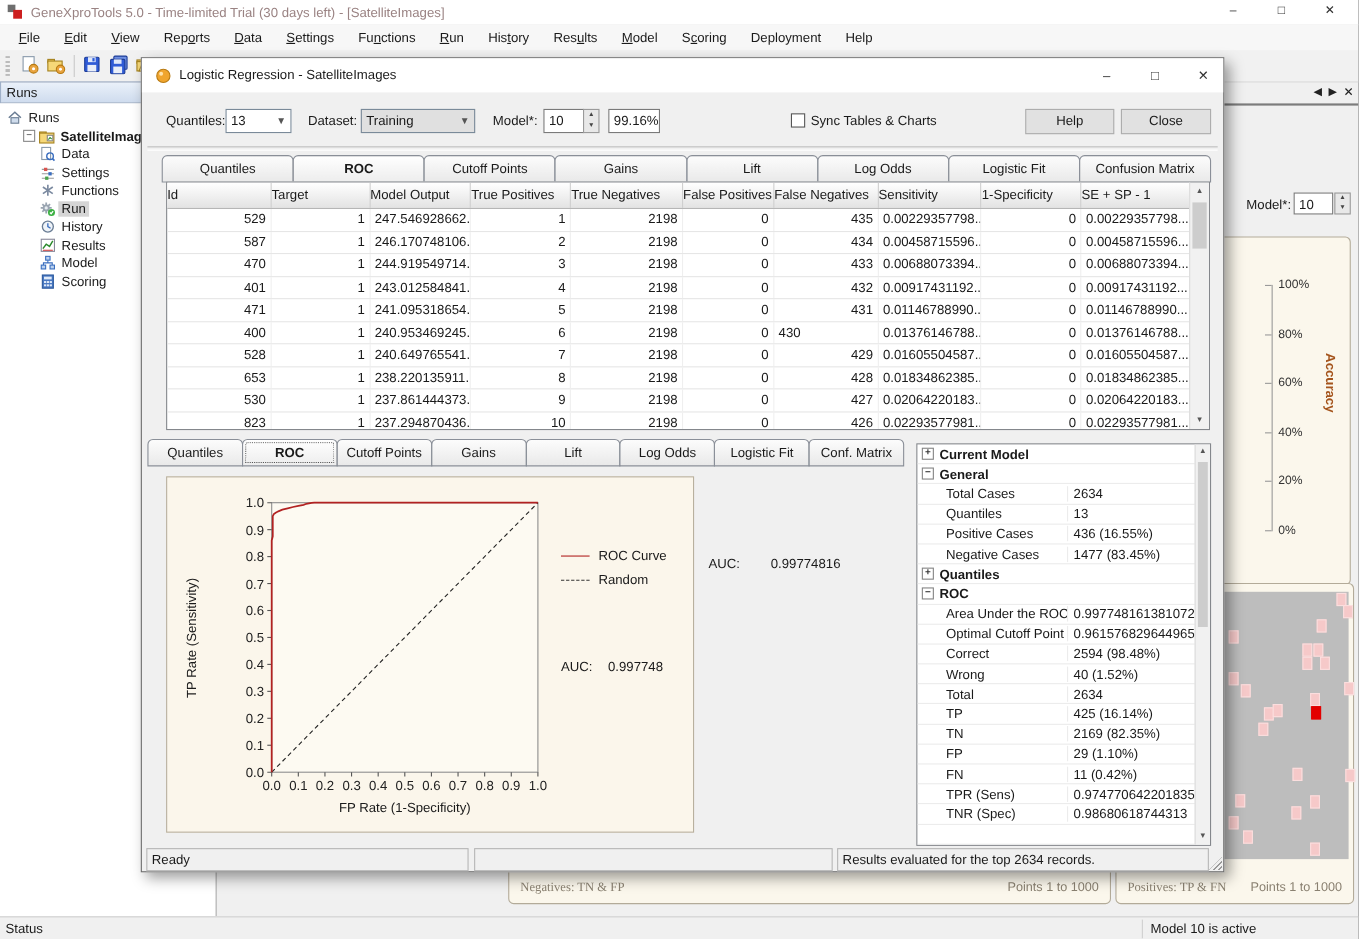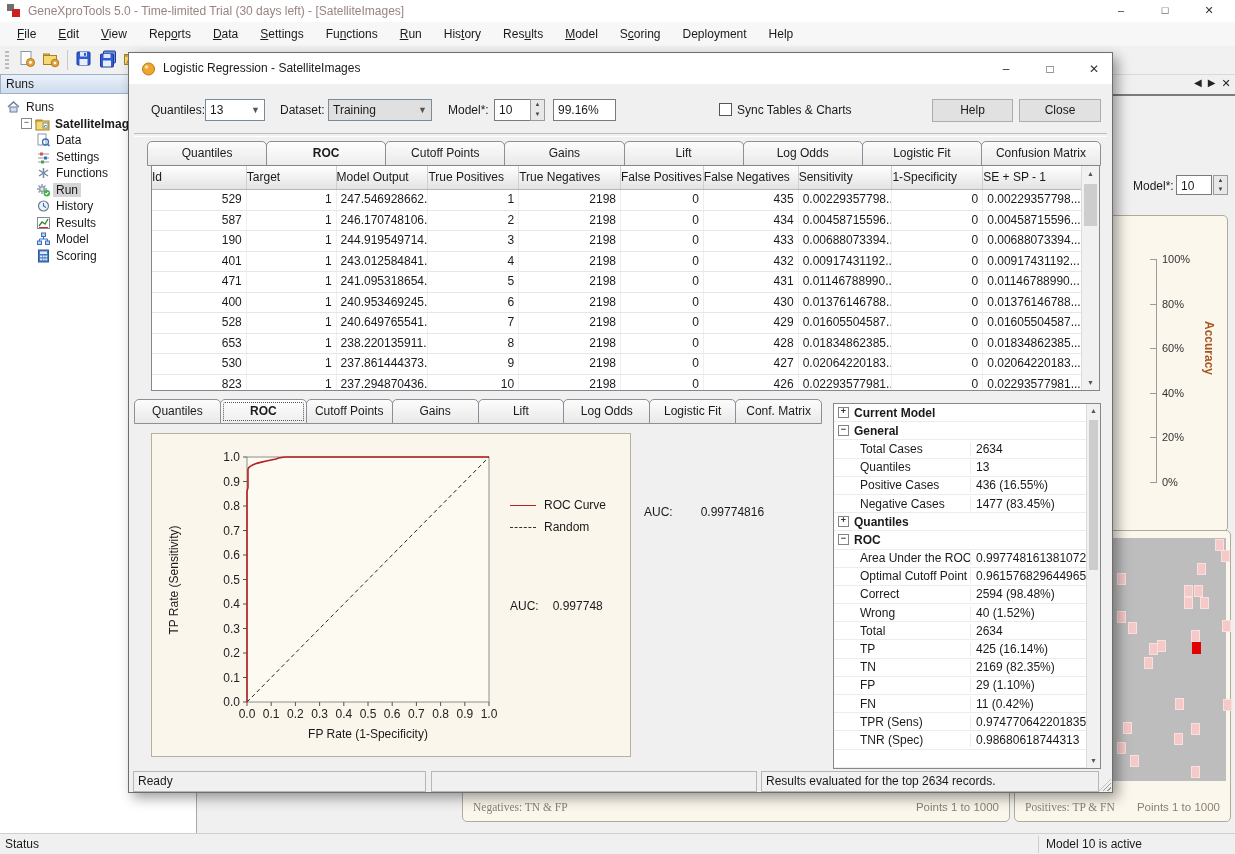--- a/index.html
+++ b/index.html
@@ -436,21 +436,21 @@
     <span class="dlg-label" style="left:151px;top:46px;">Dataset:</span>
     <div class="combo gray" style="left:199px;top:46px;width:104px;">
       <span>Training</span><span class="arr">▼</span>
     </div>
     <span class="dlg-label" style="left:319px;top:46px;">Model*:</span>
     <div class="field" style="left:365px;top:46px;width:37px;">10</div>
     <div class="spinner" style="left:401px;top:46px;">
         <div>▲</div>
         <div>▼</div>
       </div>
-    <div class="field" style="left:424px;top:46px;width:63px;">99.16%</div>
+    <div class="field" style="left:424px;top:46px;width:47px;">99.16%</div>
     <div class="chk" style="left:590px;top:50px;"></div>
     <span class="dlg-label" style="left:608px;top:46px;">Sync Tables &amp; Charts</span>
     <div class="btn" style="left:803px;top:46px;width:81px;">Help</div>
     <div class="btn" style="left:890px;top:46px;width:82px;">Close</div>
 
     <div class="dlg-sep"></div>
 
     <div class="tabstrip" id="tabs-upper" style="left:18px;top:88px;width:954px;">
         <div class="tab">Quantiles</div>
         <div class="tab active">ROC</div>
@@ -493,21 +493,21 @@
             <div class="tc" style="width: 92px; text-align: left; box-sizing: border-box;">246.170748106...</div>
             <div class="tc" style="width: 91px; text-align: right; box-sizing: border-box;">2</div>
             <div class="tc" style="width: 102px; text-align: right; box-sizing: border-box;">2198</div>
             <div class="tc" style="width: 83px; text-align: right; box-sizing: border-box;">0</div>
             <div class="tc" style="width: 95px; text-align: right; box-sizing: border-box;">434</div>
             <div class="tc" style="width: 94px; text-align: left; box-sizing: border-box;">0.00458715596...</div>
             <div class="tc" style="width: 91px; text-align: right; box-sizing: border-box;">0</div>
             <div class="tc" style="width: 99px; text-align: left; box-sizing: border-box;">0.00458715596...</div>
           </div>
           <div class="trow">
-            <div class="tc" style="width: 95px; text-align: right; box-sizing: border-box;">190</div>
+            <div class="tc" style="width: 95px; text-align: right; box-sizing: border-box;">470</div>
             <div class="tc" style="width: 90px; text-align: right; box-sizing: border-box;">1</div>
             <div class="tc" style="width: 92px; text-align: left; box-sizing: border-box;">244.919549714...</div>
             <div class="tc" style="width: 91px; text-align: right; box-sizing: border-box;">3</div>
             <div class="tc" style="width: 102px; text-align: right; box-sizing: border-box;">2198</div>
             <div class="tc" style="width: 83px; text-align: right; box-sizing: border-box;">0</div>
             <div class="tc" style="width: 95px; text-align: right; box-sizing: border-box;">433</div>
             <div class="tc" style="width: 94px; text-align: left; box-sizing: border-box;">0.00688073394...</div>
             <div class="tc" style="width: 91px; text-align: right; box-sizing: border-box;">0</div>
             <div class="tc" style="width: 99px; text-align: left; box-sizing: border-box;">0.00688073394...</div>
           </div>
@@ -535,21 +535,21 @@
             <div class="tc" style="width: 91px; text-align: right; box-sizing: border-box;">0</div>
             <div class="tc" style="width: 99px; text-align: left; box-sizing: border-box;">0.01146788990...</div>
           </div>
           <div class="trow">
             <div class="tc" style="width: 95px; text-align: right; box-sizing: border-box;">400</div>
             <div class="tc" style="width: 90px; text-align: right; box-sizing: border-box;">1</div>
             <div class="tc" style="width: 92px; text-align: left; box-sizing: border-box;">240.953469245...</div>
             <div class="tc" style="width: 91px; text-align: right; box-sizing: border-box;">6</div>
             <div class="tc" style="width: 102px; text-align: right; box-sizing: border-box;">2198</div>
             <div class="tc" style="width: 83px; text-align: right; box-sizing: border-box;">0</div>
-            <div class="tc" style="width: 95px; text-align: right; box-sizing: border-box;">430</div>
+            <div class="tc" style="width: 95px; box-sizing: border-box;">430</div>
             <div class="tc" style="width: 94px; text-align: left; box-sizing: border-box;">0.01376146788...</div>
             <div class="tc" style="width: 91px; text-align: right; box-sizing: border-box;">0</div>
             <div class="tc" style="width: 99px; text-align: left; box-sizing: border-box;">0.01376146788...</div>
           </div>
           <div class="trow">
             <div class="tc" style="width: 95px; text-align: right; box-sizing: border-box;">528</div>
             <div class="tc" style="width: 90px; text-align: right; box-sizing: border-box;">1</div>
             <div class="tc" style="width: 92px; text-align: left; box-sizing: border-box;">240.649765541...</div>
             <div class="tc" style="width: 91px; text-align: right; box-sizing: border-box;">7</div>
             <div class="tc" style="width: 102px; text-align: right; box-sizing: border-box;">2198</div>

